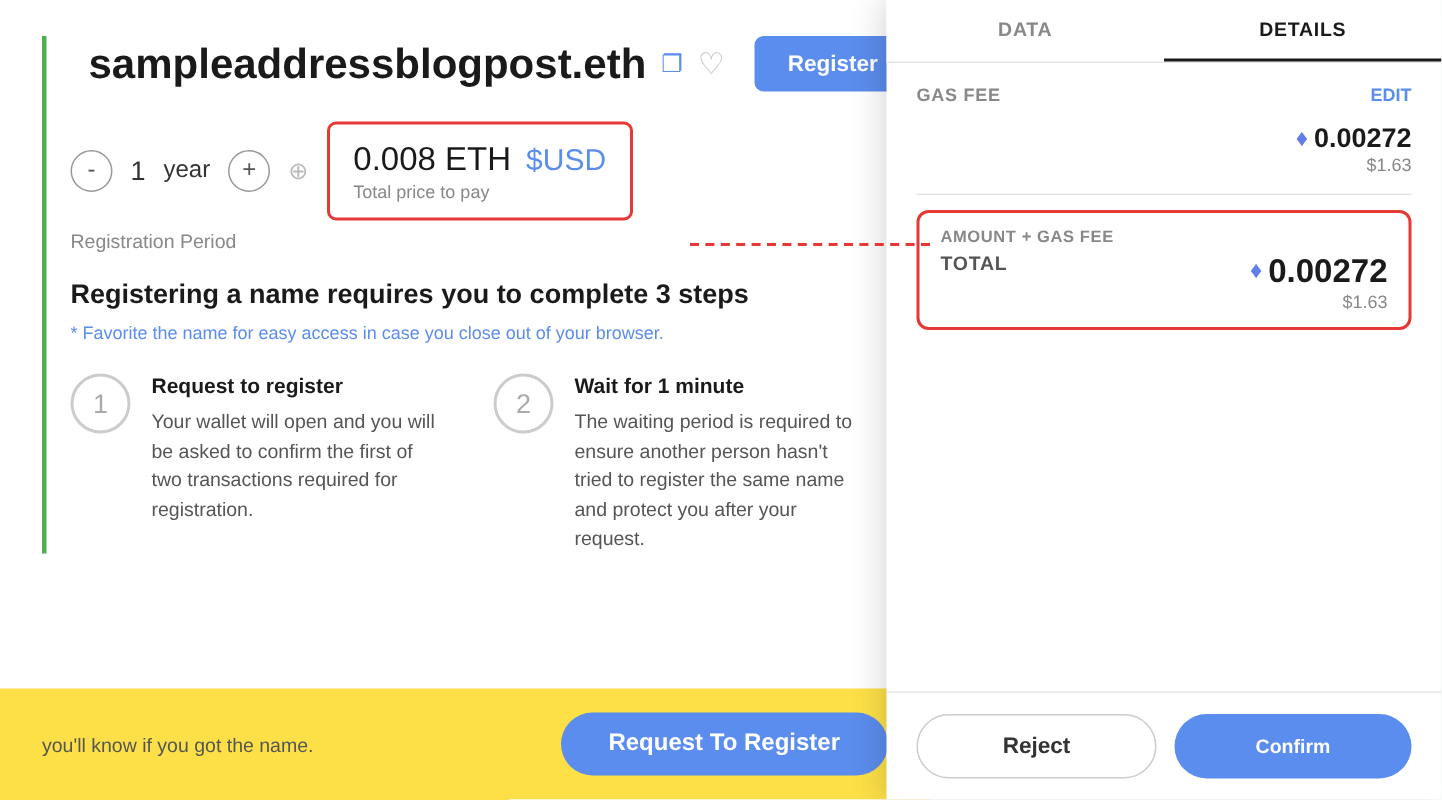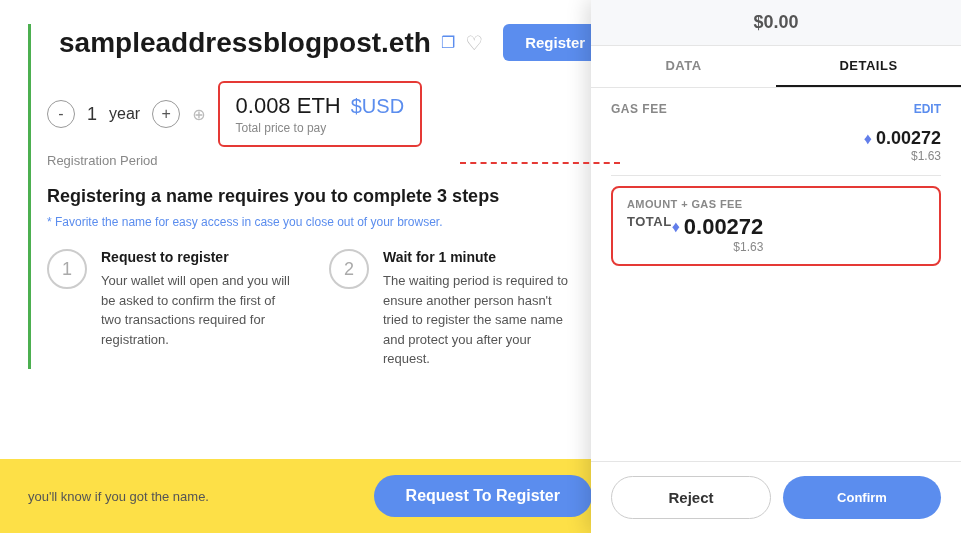--- a/index.html
+++ b/index.html
@@ -298,20 +298,21 @@
     .mm-amount-gas-label {
       font-size: 11px;
       font-weight: 700;
       color: #888;
       letter-spacing: 0.4px;
       margin-bottom: 4px;
     }
 
     .mm-total-row {
       display: flex;
+      justify-content: space-between;
       align-items: flex-start;
     }
 
     .mm-total-label {
       font-size: 13px;
       font-weight: 700;
       color: #555;
       letter-spacing: 0.5px;
     }
 
@@ -435,21 +436,20 @@
 </div>
 
 <div style="position:absolute; bottom:0; left:0; width:620px; background:#fde047; padding:16px 28px; display:flex; align-items:center; justify-content:flex-end;">
   <span style="font-size:13px; color:#555; margin-right:auto;">you'll know if you got the name.</span>
   <button class="request-register-btn">Request To Register</button>
 </div>
 
 <div class="dashed-line"></div>
 
 <div class="metamask-panel">
-  <div class="mm-top-amount">$0.00</div>
 
   <div class="mm-tabs">
     <div class="mm-tab">DATA</div>
     <div class="mm-tab active">DETAILS</div>
   </div>
 
   <div class="mm-body">
     <div class="mm-row">
       <span class="mm-label">GAS FEE</span>
       <span class="mm-edit-link">EDIT</span>

